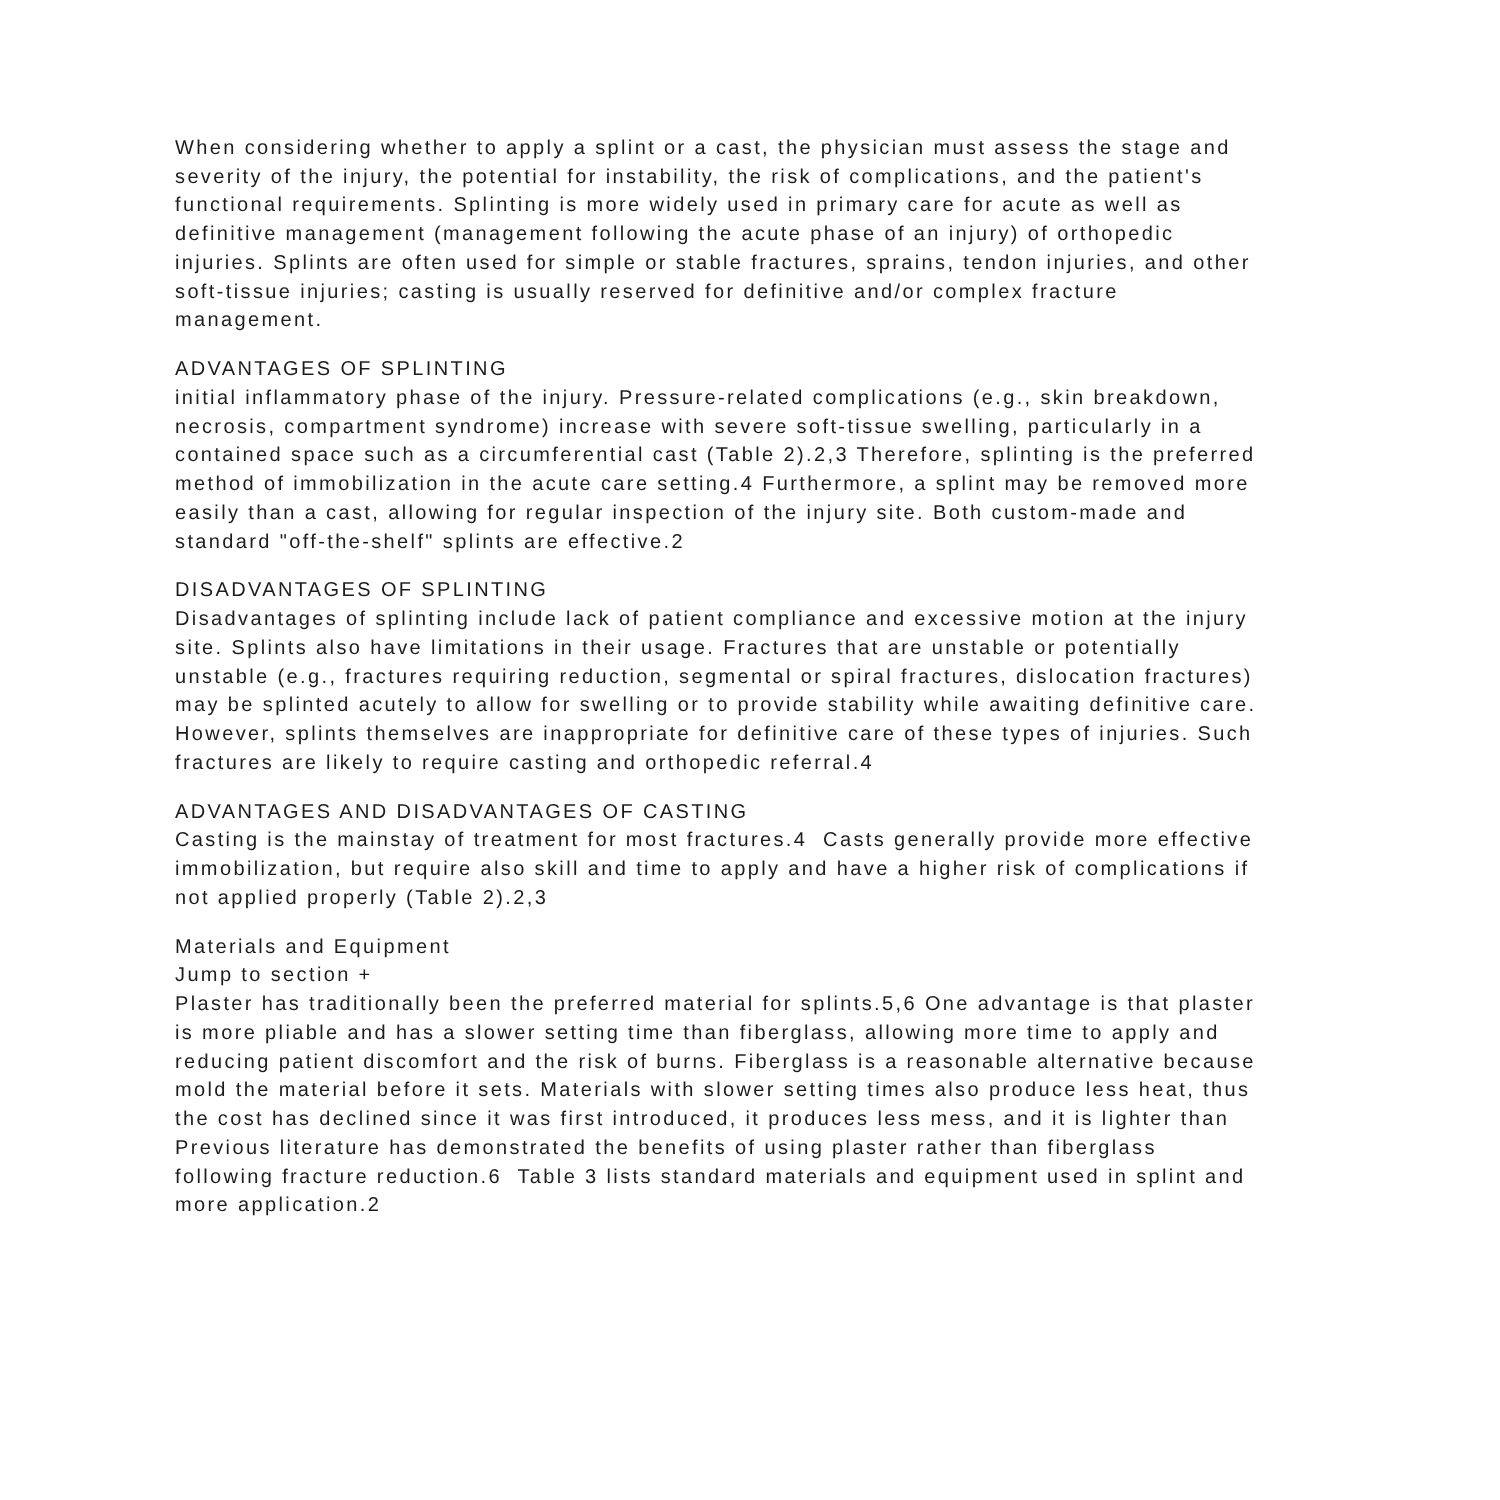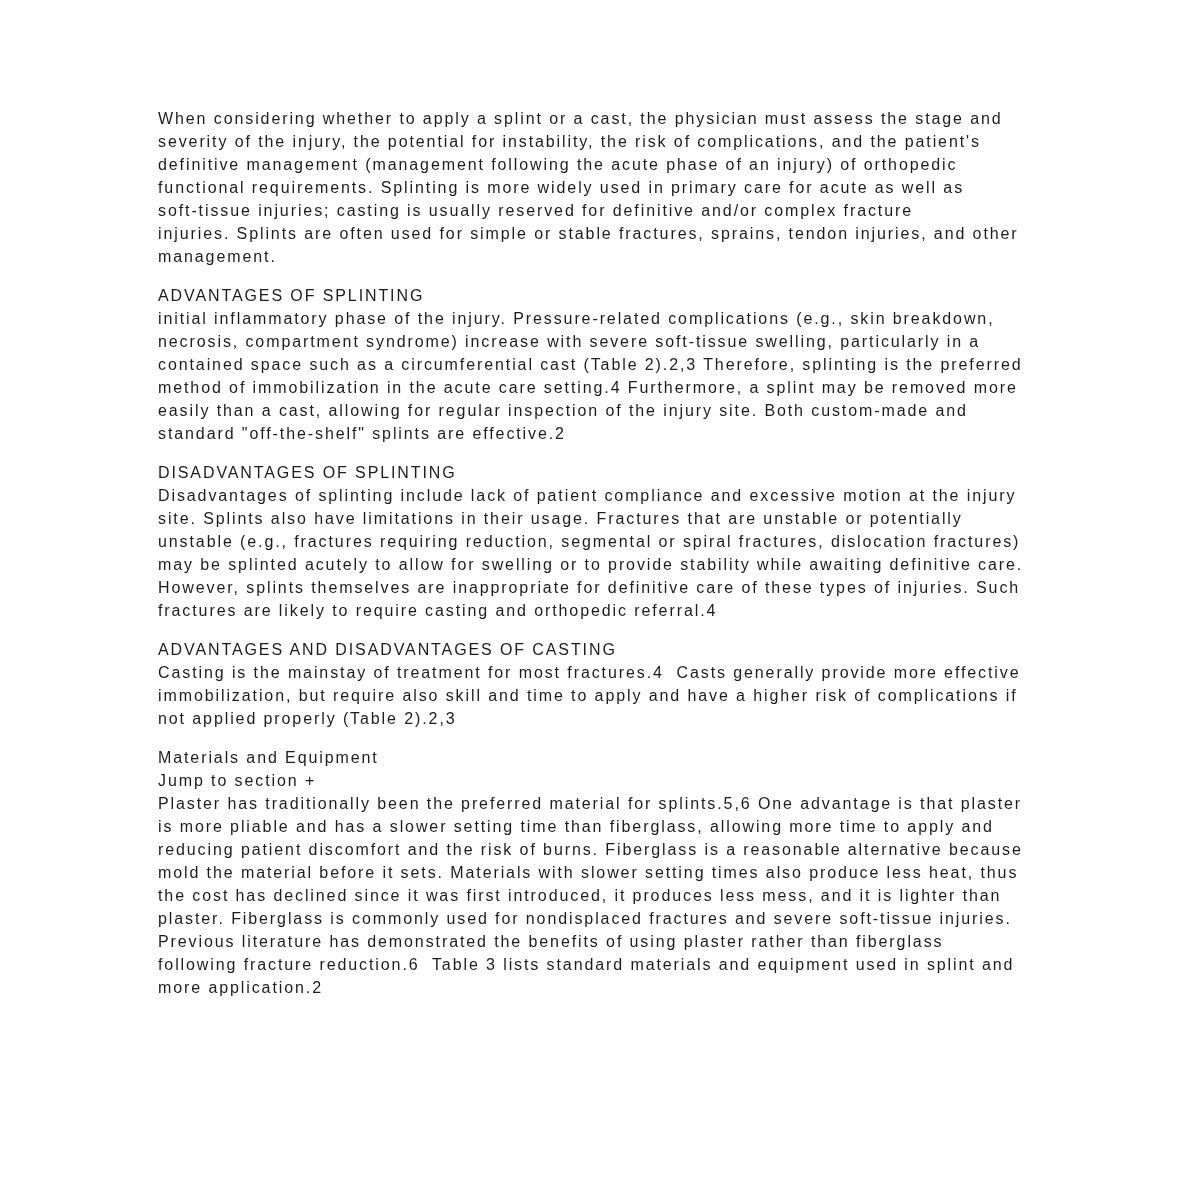--- a/index.html
+++ b/index.html
@@ -25,34 +25,33 @@
     letter-spacing: 1.9px;
   }
   .block {
     margin: 0;
   }
   .block.heading {
     margin-top: 16px;
   }
   .text-line, .block.heading, .block.line {
     white-space: pre;
-    margin-left: 18px;
   }
 </style>
 </head>
 <body>
 
 <div class="article" style="color: rgb(28, 28, 28);">
     <div class="block paragraph">
       <div class="text-line">When considering whether to apply a splint or a cast, the physician must assess the stage and</div>
       <div class="text-line">severity of the injury, the potential for instability, the risk of complications, and the patient's</div>
+      <div class="text-line">functional requirements. Splinting is more widely used in primary care for acute as well as</div>
       <div class="text-line">definitive management (management following the acute phase of an injury) of orthopedic</div>
-      <div class="text-line">functional requirements. Splinting is more widely used in primary care for acute as well as</div>
+      <div class="text-line">injuries. Splints are often used for simple or stable fractures, sprains, tendon injuries, and other</div>
       <div class="text-line">soft-tissue injuries; casting is usually reserved for definitive and/or complex fracture</div>
-      <div class="text-line">injuries. Splints are often used for simple or stable fractures, sprains, tendon injuries, and other</div>
       <div class="text-line">management.</div>
     </div>
     <div class="block heading">ADVANTAGES OF SPLINTING</div>
     <div class="block paragraph">
       <div class="text-line">initial inflammatory phase of the injury. Pressure-related complications (e.g., skin breakdown,</div>
       <div class="text-line">necrosis, compartment syndrome) increase with severe soft-tissue swelling, particularly in a</div>
       <div class="text-line">contained space such as a circumferential cast (Table 2).2,3 Therefore, splinting is the preferred</div>
       <div class="text-line">method of immobilization in the acute care setting.4 Furthermore, a splint may be removed more</div>
       <div class="text-line">easily than a cast, allowing for regular inspection of the injury site. Both custom-made and</div>
       <div class="text-line">standard "off-the-shelf" splints are effective.2</div>
@@ -73,18 +72,17 @@
       <div class="text-line">not applied properly (Table 2).2,3</div>
     </div>
     <div class="block heading">Materials and Equipment</div>
     <div class="block line">Jump to section +</div>
     <div class="block paragraph">
       <div class="text-line">Plaster has traditionally been the preferred material for splints.5,6 One advantage is that plaster</div>
       <div class="text-line">is more pliable and has a slower setting time than fiberglass, allowing more time to apply and</div>
       <div class="text-line">reducing patient discomfort and the risk of burns. Fiberglass is a reasonable alternative because</div>
       <div class="text-line">mold the material before it sets. Materials with slower setting times also produce less heat, thus</div>
       <div class="text-line">the cost has declined since it was first introduced, it produces less mess, and it is lighter than</div>
-      <div class="text-line">plaster. Fiberglass is commonly used for nondisplaced fractures and severe soft-tissue injuries.</div>
       <div class="text-line">Previous literature has demonstrated the benefits of using plaster rather than fiberglass</div>
       <div class="text-line">following fracture reduction.6  Table 3 lists standard materials and equipment used in splint and</div>
       <div class="text-line">more application.2</div>
     </div>
   </div>
 
 </body></html>

